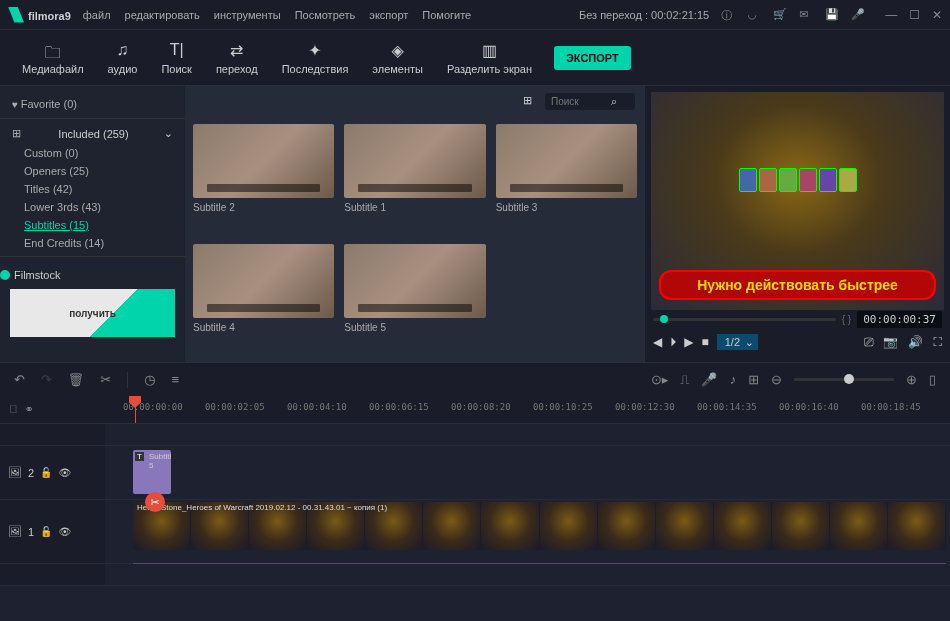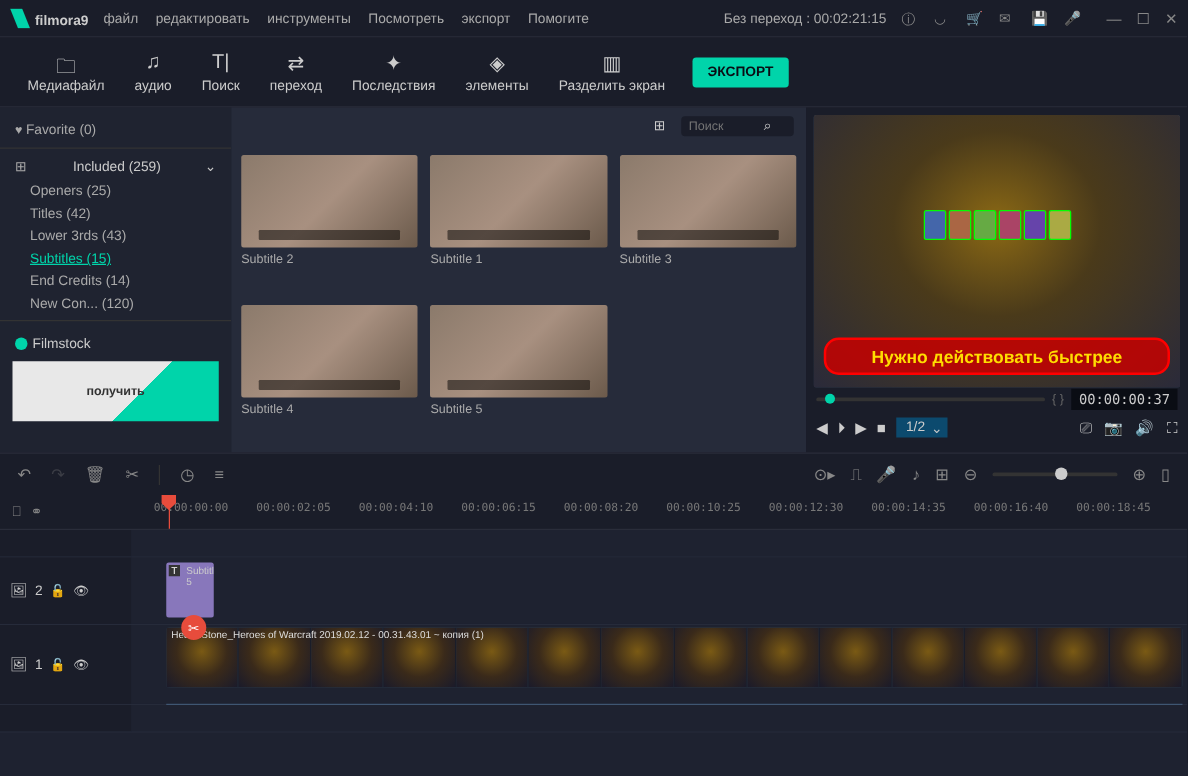--- a/index.html
+++ b/index.html
@@ -24,21 +24,21 @@
 .export-btn{margin-left:8px;background:#00d4aa;color:#0a0d14;padding:6px 12px;font-weight:bold;font-size:11px;border-radius:3px;cursor:pointer}
 
 .main{display:flex;height:276px}
 .sidebar{width:185px;background:#1f2330;padding:8px 0;overflow-y:auto}
 .side-item{padding:4px 12px;cursor:pointer;color:#aaa;font-size:11px}
 .side-item.fav::before{content:"♥ ";font-size:10px}
 .side-item.inc{display:flex;align-items:center;justify-content:space-between}
 .side-item.inc::before{content:"⊞ ";margin-right:2px}
 .side-sub{padding:3px 12px 3px 24px;cursor:pointer;color:#aaa;font-size:11px}
 .side-sub.active{color:#00d4aa;text-decoration:underline}
-.filmstock{padding:6px 12px;display:flex;align-items:center;gap:4px;margin-top:6px}
+.filmstock{padding:6px 0;display:flex;align-items:center;gap:4px;margin-top:6px}
 .filmstock-dot{width:10px;height:10px;border-radius:50%;background:#00d4aa}
 .promo{margin:2px 10px;height:48px;background:linear-gradient(135deg,#e8e8e8 60%,#00d4aa 60%);display:flex;align-items:center;justify-content:center;color:#333;font-size:10px;font-weight:bold}
 
 .content{flex:1;background:#262b3a;display:flex;flex-direction:column}
 .content-bar{height:30px;display:flex;align-items:center;padding:0 10px;gap:8px}
 .grid-ico{margin-left:auto;width:14px;height:14px;cursor:pointer}
 .search{display:flex;align-items:center;background:#1a1d29;border-radius:3px;padding:2px 6px;width:90px}
 .search input{background:none;border:none;outline:none;color:#ccc;width:60px;font-size:10px}
 .thumbs{flex:1;padding:8px;display:grid;grid-template-columns:repeat(3,1fr);gap:10px;overflow-y:auto}
 .thumb{display:flex;flex-direction:column;gap:4px}
@@ -166,26 +166,26 @@
 </div>
 
 <div class="main">
   <div class="sidebar">
     <div class="side-item fav">Favorite (0)</div>
     <div style="height:1px;background:#333;margin:4px 0"></div>
     <div class="side-item inc">
           <span>Included (259)</span>
           <span>⌄</span>
         </div>
+    <div class="side-sub">Custom (0)</div>
     <div class="side-sub">Openers (25)</div>
     <div class="side-sub">Titles (42)</div>
     <div class="side-sub">Lower 3rds (43)</div>
     <div class="side-sub active">Subtitles (15)</div>
     <div class="side-sub">End Credits (14)</div>
-    <div class="side-sub">New Con... (120)</div>
     <div style="height:1px;background:#333;margin:4px 0"></div>
     <div class="filmstock">
           <div class="filmstock-dot"></div>
           <span>Filmstock</span>
         </div>
     <div class="promo">получить</div>
   </div>
 
   <div class="content">
     <div class="content-bar">

